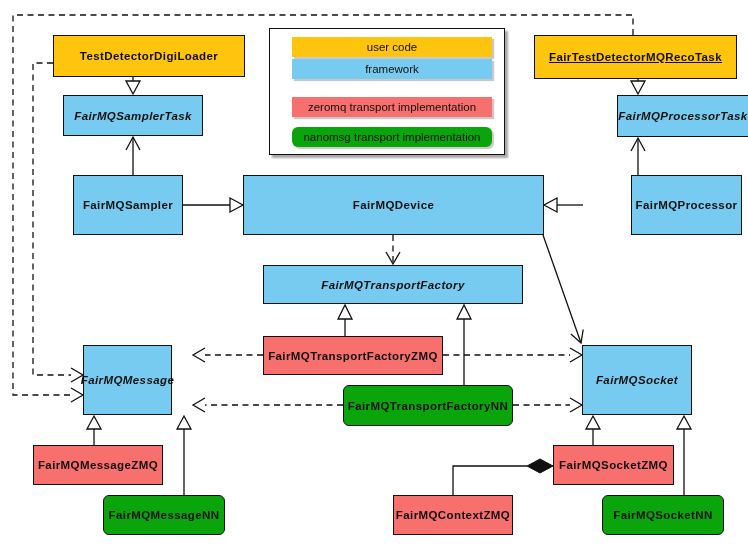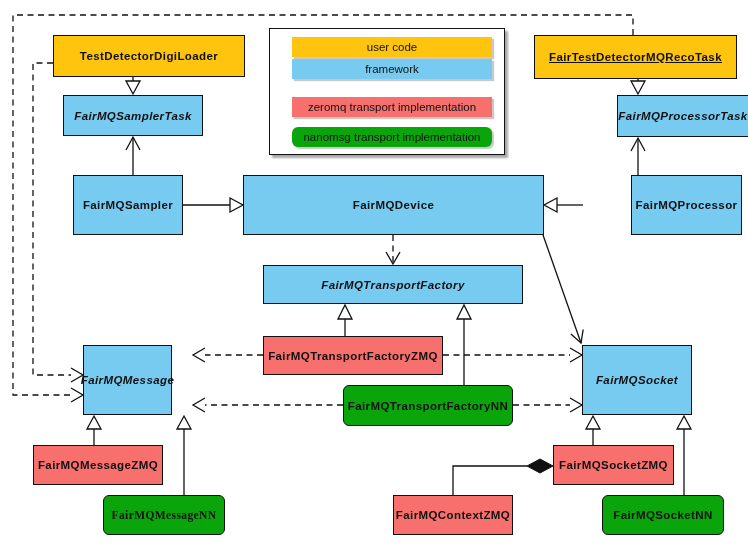--- a/index.html
+++ b/index.html
@@ -142,21 +142,21 @@
   <div class="node cat-framework abstract" style="left:572px;top:95px;width:132px;height:42px;margin-left:45px;">FairMQProcessorTask</div>
   <div class="node cat-framework" style="left:73px;top:175px;width:110px;height:60px;">FairMQSampler</div>
   <div class="node cat-framework" style="left:243px;top:175px;width:301px;height:60px;">FairMQDevice</div>
   <div class="node cat-framework" style="left:583px;top:175px;width:111px;height:60px;margin-left:48px;">FairMQProcessor</div>
   <div class="node cat-framework abstract" style="left:263px;top:265px;width:260px;height:39px;">FairMQTransportFactory</div>
   <div class="node cat-zeromq" style="left:263px;top:336px;width:180px;height:39px;">FairMQTransportFactoryZMQ</div>
   <div class="node cat-nanomsg" style="left:343px;top:385px;width:170px;height:41px;">FairMQTransportFactoryNN</div>
   <div class="node cat-framework abstract" style="left:83px;top:345px;width:89px;height:70px;">FairMQMessage</div>
   <div class="node cat-framework abstract" style="left:582px;top:345px;width:110px;height:70px;">FairMQSocket</div>
   <div class="node cat-zeromq" style="left:33px;top:445px;width:130px;height:40px;">FairMQMessageZMQ</div>
-  <div class="node cat-nanomsg" style="left:103px;top:495px;width:122px;height:40px;font-family:Liberation Serif, serif;">FairMQMessageNN</div>
+  <div class="node cat-nanomsg" style="left:103px;top:495px;width:122px;height:40px;">FairMQMessageNN</div>
   <div class="node cat-zeromq" style="left:393px;top:495px;width:120px;height:40px;">FairMQContextZMQ</div>
   <div class="node cat-zeromq" style="left:553px;top:445px;width:121px;height:40px;">FairMQSocketZMQ</div>
   <div class="node cat-nanomsg" style="left:602px;top:495px;width:122px;height:40px;">FairMQSocketNN</div>
 
   <div id="legend">
     <div class="legend-bar cat-user_code" style="top:8px;">user code</div>
     <div class="legend-bar cat-framework" style="top:30px;text-align:right;">framework</div>
     <div class="legend-bar cat-zeromq" style="top:68px;">zeromq transport implementation</div>
     <div class="legend-bar cat-nanomsg" style="top:98px;">nanomsg transport implementation</div>
   </div>

